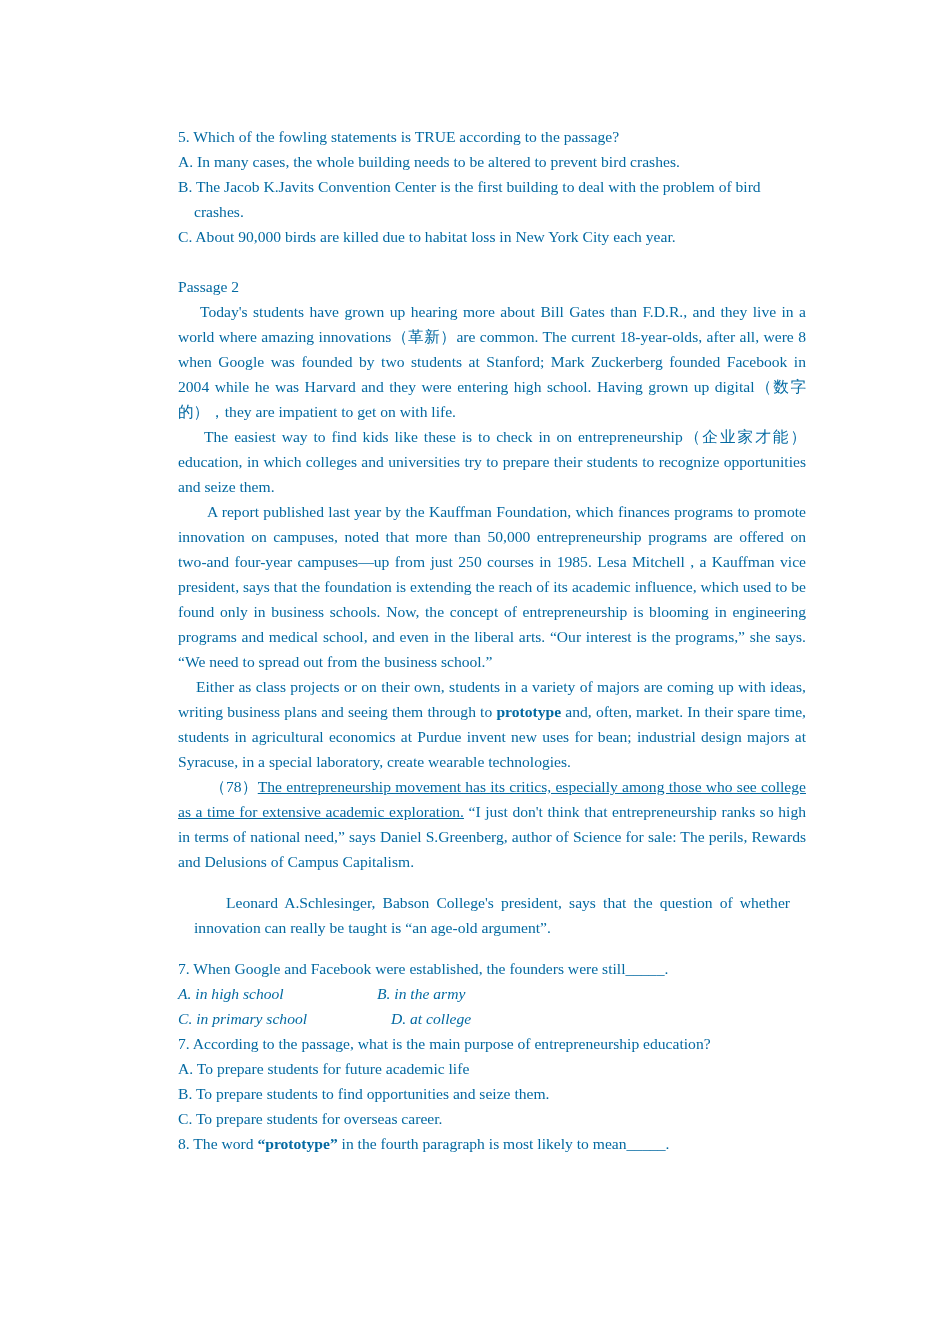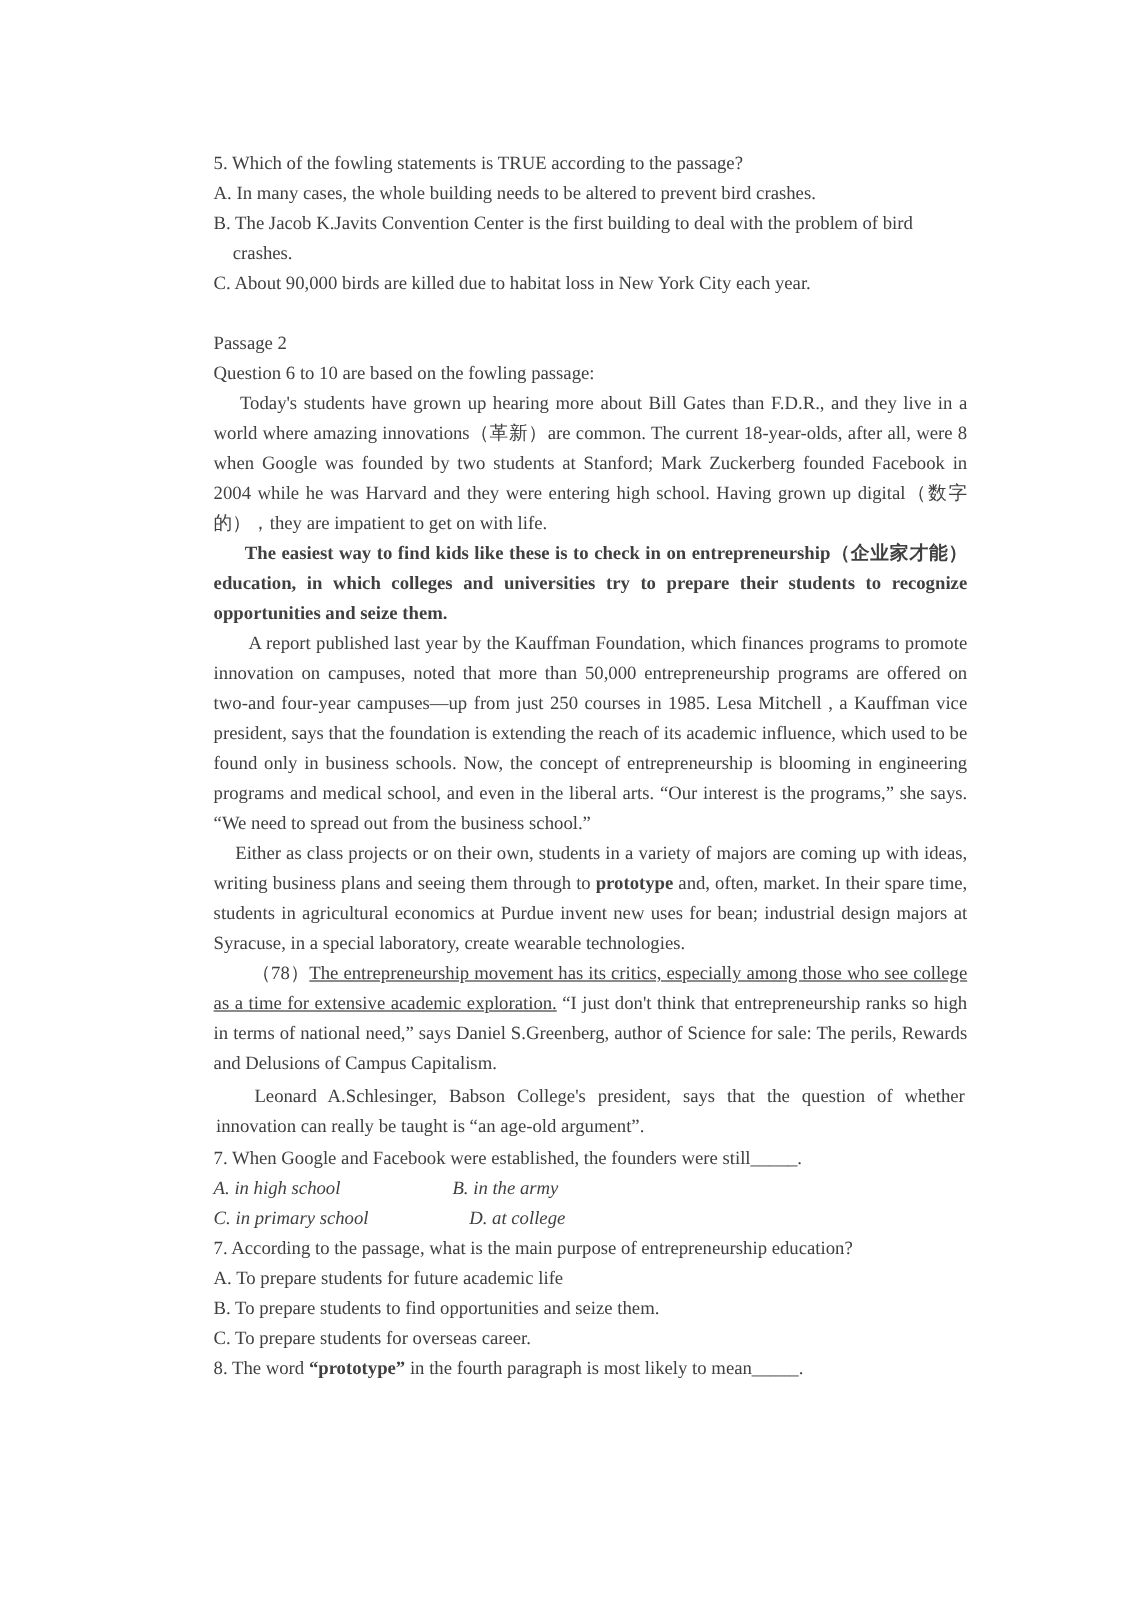--- a/index.html
+++ b/index.html
@@ -1,27 +1,27 @@
 <!DOCTYPE html>
 <html><head>
 <meta charset="utf-8">
 <style>
   html, body { margin: 0; padding: 0; background: #ffffff; }
   body { width: 950px; height: 1344px; position: relative; overflow: hidden; }
   .page {
     position: absolute; left: 178px; top: 124px; width: 628px;
     font-family: "Liberation Serif", "DejaVu Serif", serif;
-    font-size: 15.6px; line-height: 25px; color: #404040;
+    font-size: 15.6px; line-height: 25px; color: #0369a1;
   }
   .line { white-space: nowrap; }
   .hang { padding-left: 16px; }
   .gap { height: 25px; }
   .para { text-align: justify; }
   .ind1 { text-indent: 22px; }
-  .ind2 { text-indent: 26px; font-weight: bold; }
+  .ind2 { text-indent: 26px; }
   .ind3 { text-indent: 29px; }
   .ind4 { text-indent: 18px; }
   .ind5 { text-indent: 32px; }
   b { font-weight: bold; }
   u { }
   .opts { display: flex; font-style: italic; }
   .opt-a { width: 199px; }
   .opt-c { width: 213px; }
 </style>
 </head>
@@ -34,27 +34,26 @@
     <div class="line">A. In many cases, the whole building needs to be altered to prevent bird crashes.</div>
     <div class="line">B. The Jacob K.Javits Convention Center is the first building to deal with the problem of bird</div>
     <div class="line hang">crashes.</div>
     <div class="line">C. About 90,000 birds are killed due to habitat loss in New York City each year.</div>
   </div>
 
   <div class="gap"></div>
 
   <div>
     <div class="line">Passage 2</div>
-    <div class="line">Question 6 to 10 are based on the fowling passage:</div>
     <p class="para ind1" style="margin:0">Today's students have grown up hearing more about Bill Gates than F.D.R., and they live in a world where amazing innovations（革新）are common. The current 18-year-olds, after all, were 8 when Google was founded by two students at Stanford; Mark Zuckerberg founded Facebook in 2004 while he was Harvard and they were entering high school. Having grown up digital（数字的），they are impatient to get on with life.</p>
     <p class="para ind2" style="margin:0">The easiest way to find kids like these is to check in on entrepreneurship（企业家才能）education, in which colleges and universities try to prepare their students to recognize opportunities and seize them.</p>
     <p class="para ind3" style="margin:0">A report published last year by the Kauffman Foundation, which finances programs to promote innovation on campuses, noted that more than 50,000 entrepreneurship programs are offered on two-and four-year campuses—up from just 250 courses in 1985. Lesa Mitchell , a Kauffman vice president, says that the foundation is extending the reach of its academic influence, which used to be found only in business schools. Now, the concept of entrepreneurship is blooming in engineering programs and medical school, and even in the liberal arts. “Our interest is the programs,” she says. “We need to spread out from the business school.”</p>
     <p class="para ind4" style="margin:0"><span>Either as class projects or on their own, students in a variety of majors are coming up with ideas, writing business plans and seeing them through to </span><b>prototype</b><span> and, often, market. In their spare time, students in agricultural economics at Purdue invent new uses for bean; industrial design majors at Syracuse, in a special laboratory, create wearable technologies.</span></p>
     <p class="para ind5" style="margin:0"><span>（78）</span><u>The entrepreneurship movement has its critics, especially among those who see college as a time for extensive academic exploration.</u><span> “I just don't think that entrepreneurship  ranks so high in terms of national need,” says Daniel S.Greenberg, author of Science for sale: The perils, Rewards and Delusions of Campus Capitalism.</span></p>
-    <p class="para ind5" style="margin:2px">Leonard A.Schlesinger, Babson College's president, says that the question of whether innovation can really be taught is “an age-old argument”.</p>
+    <p class="para ind5" style="margin:16px">Leonard A.Schlesinger, Babson College's president, says that the question of whether innovation can really be taught is “an age-old argument”.</p>
   </div>
 
   <div>
     <div class="line">7. When Google and Facebook were established, the founders were still_____.</div>
     <div class="opts">
       <span class="opt-a">A. in high school</span>
       <span>B. in the army</span>
     </div>
     <div class="opts">
       <span class="opt-c">C. in primary school</span>

